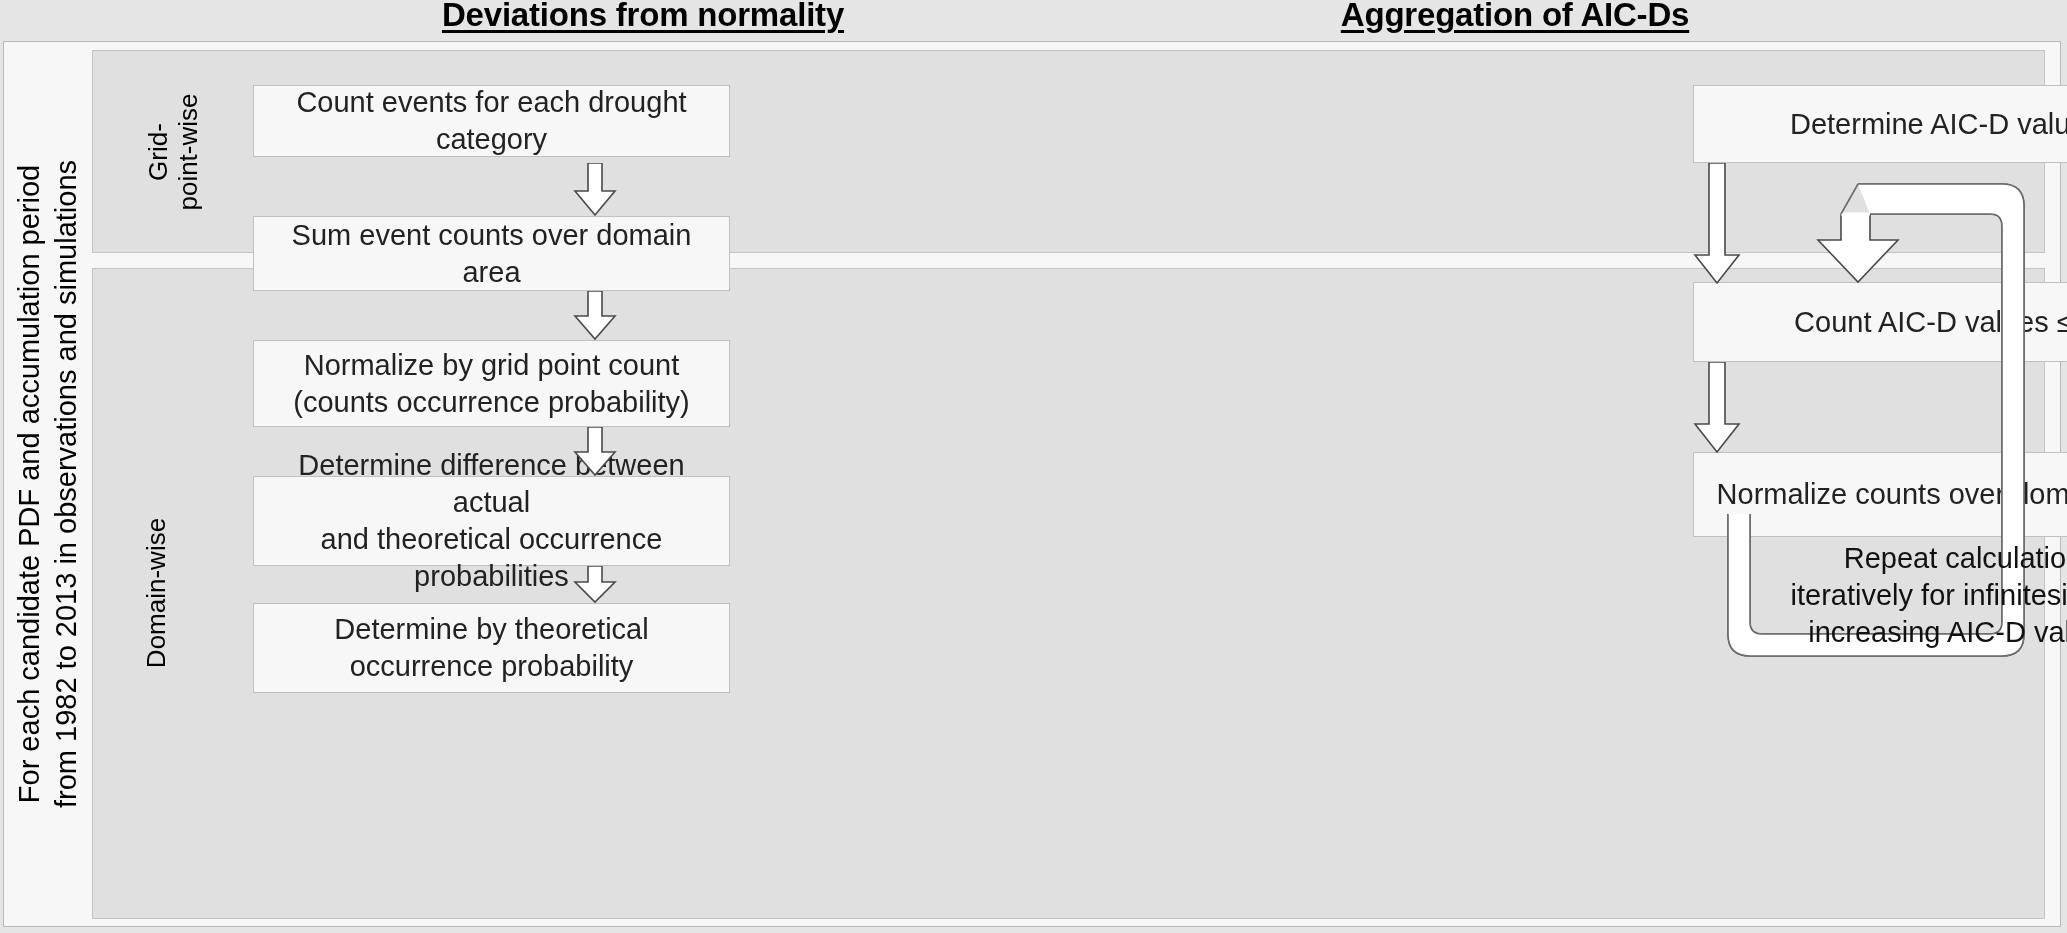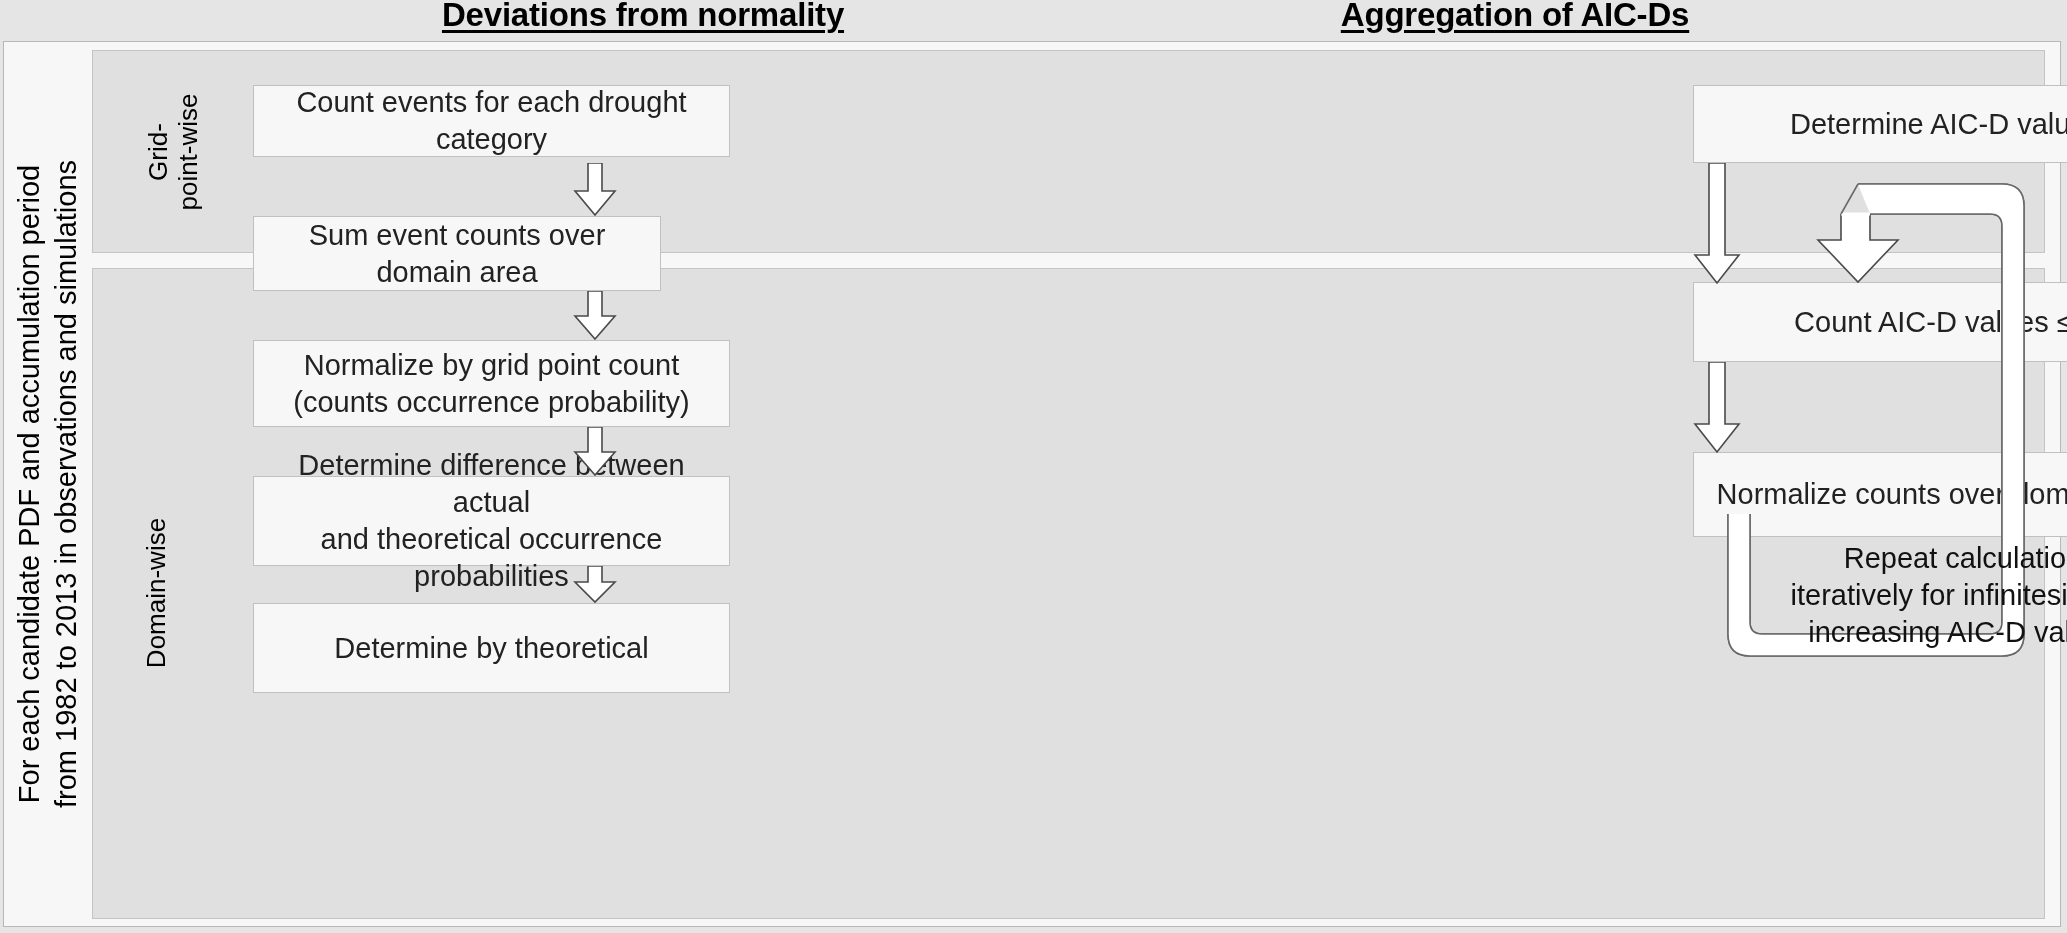--- a/index.html
+++ b/index.html
@@ -115,21 +115,21 @@
     justify-content: center;
     text-align: center;
     color: #222222;
     font-size: 29px;
     line-height: 37px;
     padding: 4px 10px;
   }
 
   
   #box-l1 { left: 253px; top: 85px;  width: 477px; height: 72px; }
-  #box-l2 { left: 253px; top: 216px; width: 408px; height: 75px; }
+  #box-l2 { left: 253px; top: 216px; width: 477px; height: 75px; }
   #box-l3 { left: 253px; top: 340px; width: 477px; height: 87px; }
   #box-l4 { left: 253px; top: 476px; width: 477px; height: 90px; }
   #box-l5 { left: 253px; top: 603px; width: 477px; height: 90px; }
 
   
   #box-r1 { left: 565px; top: 85px;  width: 505px; height: 78px; }
   #box-r2 { left: 565px; top: 282px; width: 505px; height: 80px; }
   #box-r3 { left: 565px; top: 452px; width: 505px; height: 85px; }
 
   .rightcol {
@@ -207,20 +207,21 @@
   <div class="pbox" id="box-l4">
     <div>
       <div>Determine difference between actual</div>
       <div>and theoretical occurrence probabilities</div>
     </div>
   </div>
 
   <div class="pbox" id="box-l5">
     <div>
       <div>Determine by theoretical</div>
+      <div>occurrence probability</div>
     </div>
   </div>
 
   <div class="arrow" style="left:573px; top:163px;">
     <svg width="44" height="54" viewBox="0 0 44 54">
       <polygon points="15,0 29,0 29,28 42,28 22,52 2,28 15,28" fill="#ffffff" stroke="#4a4a4a" stroke-width="1.6"></polygon>
     </svg>
   </div>
   <div class="arrow" style="left:573px; top:291px;">
     <svg width="44" height="50" viewBox="0 0 44 50">

